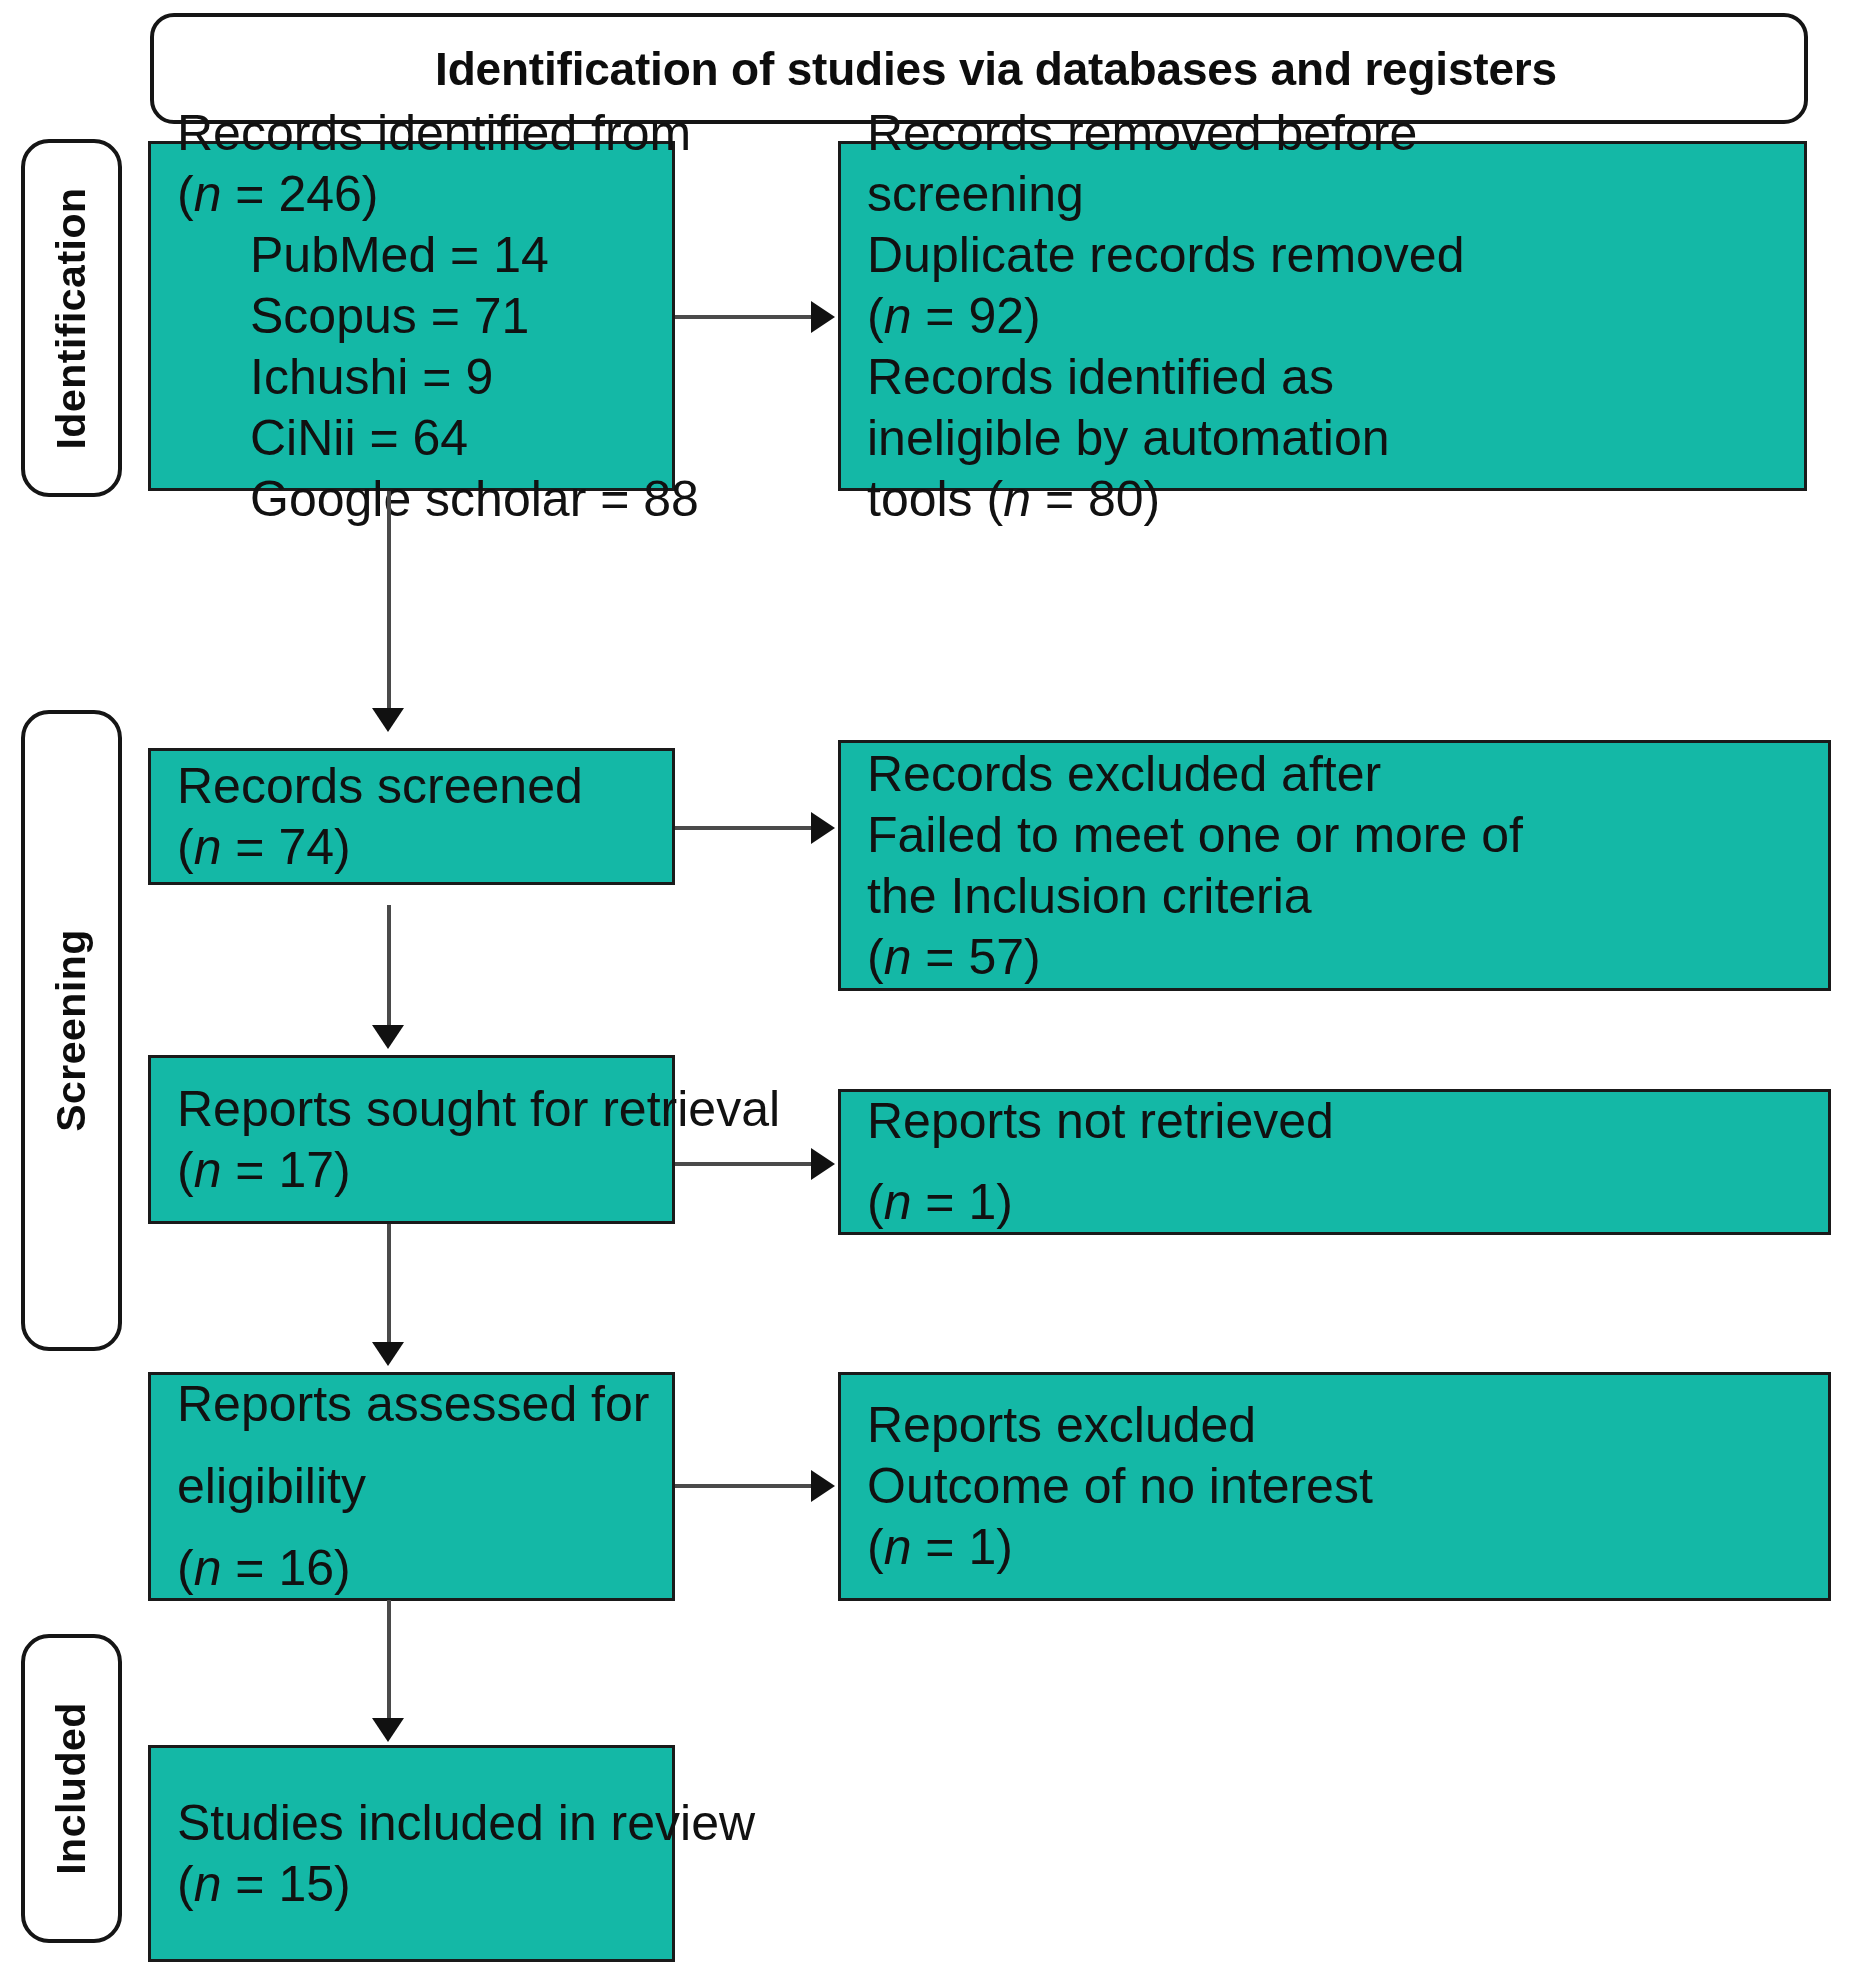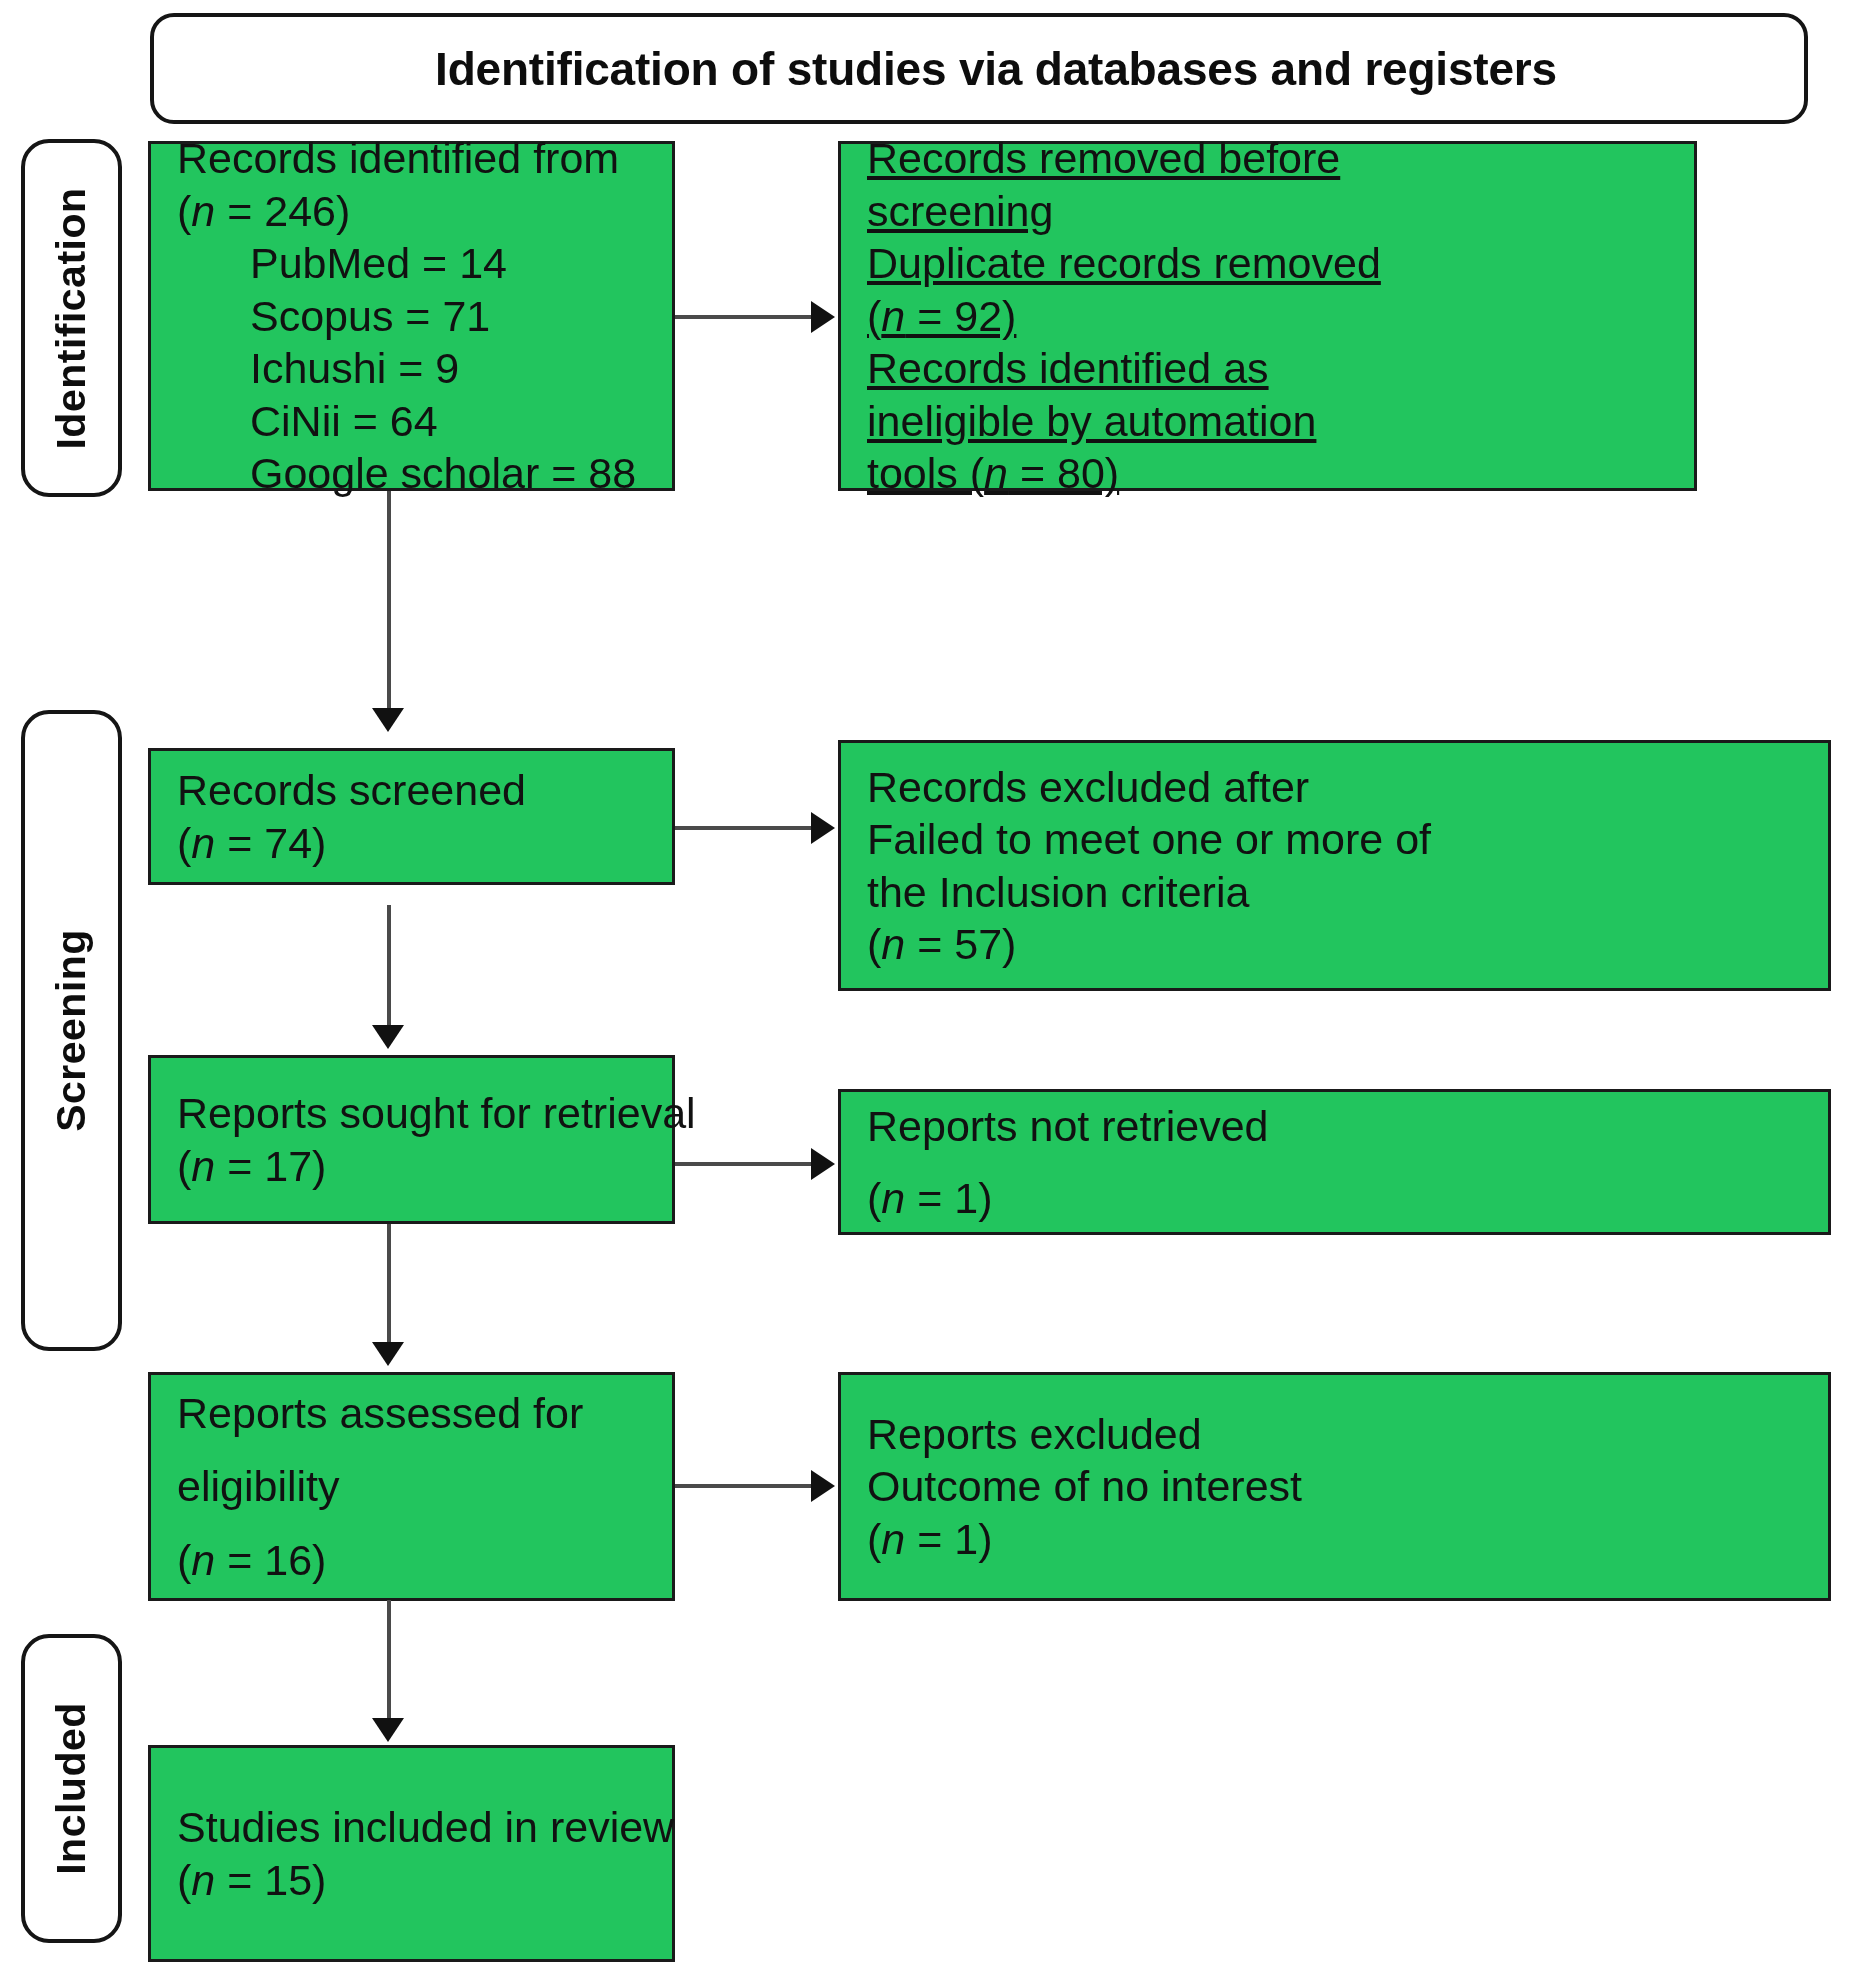--- a/index.html
+++ b/index.html
@@ -16,23 +16,23 @@
     width: 1862px;
     height: 1983px;
     background: #ffffff;
     overflow: hidden;
   }
 
   
   .box {
     position: absolute;
     box-sizing: border-box;
-    background: #22c55e;
+    background: #14b8a6;
     border: 3.7px solid #1a1a1a;
-    font-size: 43px;
+    font-size: 50px;
     line-height: 1.22;
     color: #111111;
     padding: 9.4px 26px;
     display: flex;
     flex-direction: column;
     justify-content: center;
   }
   .box .line { white-space: pre; }
   .box .line.indent { padding-left: 73px; }
 
@@ -122,21 +122,21 @@
   <div class="box" style="left:148px; top:141px; width:527px; height:350px;">
     <span class="line">Records identified from</span>
     <span class="line">(<em class="n">n</em> = 246)</span>
     <span class="line indent">PubMed = 14</span>
     <span class="line indent">Scopus = 71</span>
     <span class="line indent">Ichushi = 9</span>
     <span class="line indent">CiNii = 64</span>
     <span class="line indent">Google scholar = 88</span>
   </div>
 
-  <div class="box" style="left:838px; top:141px; width:859px; height:350px;text-decoration:underline;">
+  <div class="box" style="left:838px; top:141px; width:969px; height:350px;">
     <span class="line">Records removed before</span>
     <span class="line">screening</span>
     <span class="line">Duplicate records removed</span>
     <span class="line">(<em class="n">n</em> = 92)</span>
     <span class="line">Records identified as</span>
     <span class="line">ineligible by automation</span>
     <span class="line">tools (<em class="n">n</em> = 80)</span>
   </div>
 
   <div class="conn-h" style="left:675px; top:315px; width:139px;"></div>

